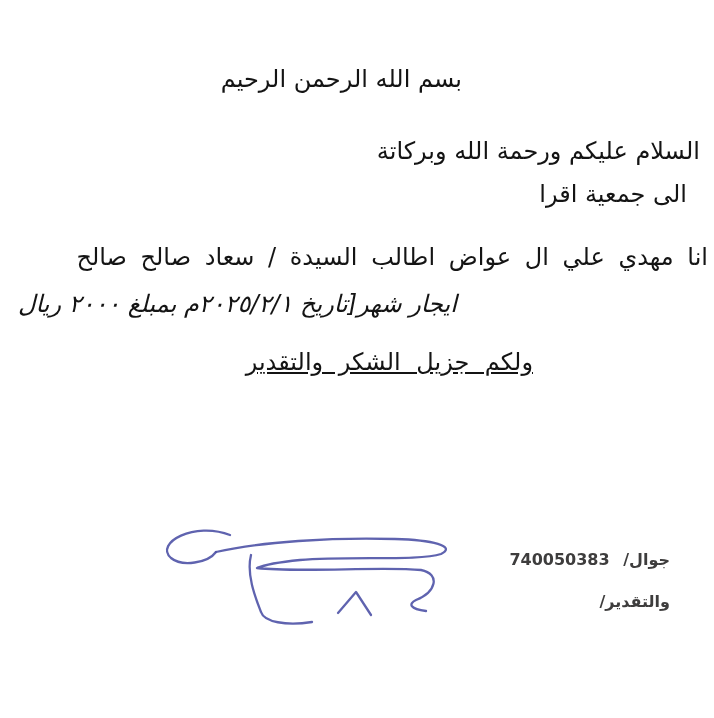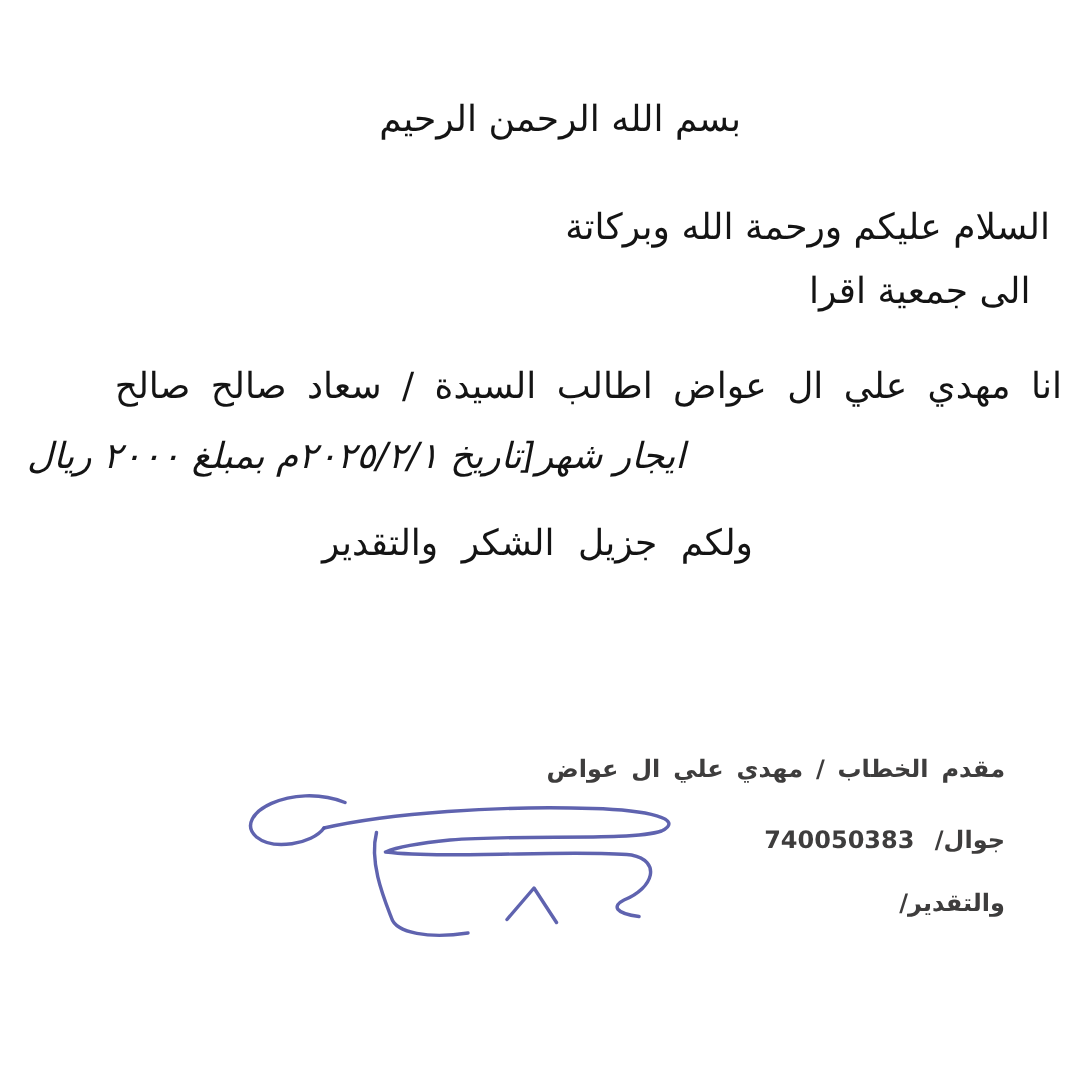--- a/index.html
+++ b/index.html
@@ -17,27 +17,27 @@
   }
   .line {
     position: absolute;
     direction: rtl;
     unicode-bidi: plaintext;
     white-space: nowrap;
     color: #141414;
     font-size: 24px;
     line-height: 1.3;
   }
-  .bismillah   { top: 64px;  right: 220px; }
+  .bismillah   { top: 64px;  right: 252px; }
   .salam       { top: 136px; right: 14px; }
   .to-line     { top: 179px; right: 27px; display: flex; flex-direction: row; gap: 0; }
   .to-line .gap { display: inline-block; width: 112px; }
   .body1       { top: 242px; right: 6px;  word-spacing: 6px; }
   .body2       { top: 289px; left: 18px; font-style: italic;  }
-  .closing     { top: 347px; right: 212px; word-spacing: 8px; }
+  .closing     { top: 347px; right: 181px; word-spacing: 8px; text-decoration: underline; }
 
   .footer-line {
     position: absolute;
     direction: rtl;
     white-space: nowrap;
     color: #3e3d3d;
     font-weight: bold;
     font-size: 16px;
     right: 44px;
   }
@@ -75,21 +75,20 @@
     <span>الى جمعية اقرا</span>
     <span class="gap"></span>
   </div>
 
   <div class="line body1">انا مهدي علي ال عواض اطالب السيدة / سعاد صالح صالح</div>
 
   <div class="line body2">ايجار شهر[تاريخ ٢٠٢٥/٢/١م بمبلغ ٢٠٠٠ ريال</div>
 
   <div class="line closing">ولكم جزيل الشكر والتقدير</div>
 
-  <div class="footer-line presenter">مقدم الخطاب / مهدي علي ال عواض</div>
 
   <div class="footer-line mobile">
     <span>جوال/</span>
     <span class="num">740050383</span>
   </div>
 
   <div class="footer-line sig-label">والتقدير/</div>
 
   <svg class="signature" viewBox="0 0 360 130" xmlns="http://www.w3.org/2000/svg" aria-hidden="true">
     <path d="M90,20 C55,6 14,28 31,43 C42,52 68,48 76,37"></path>

